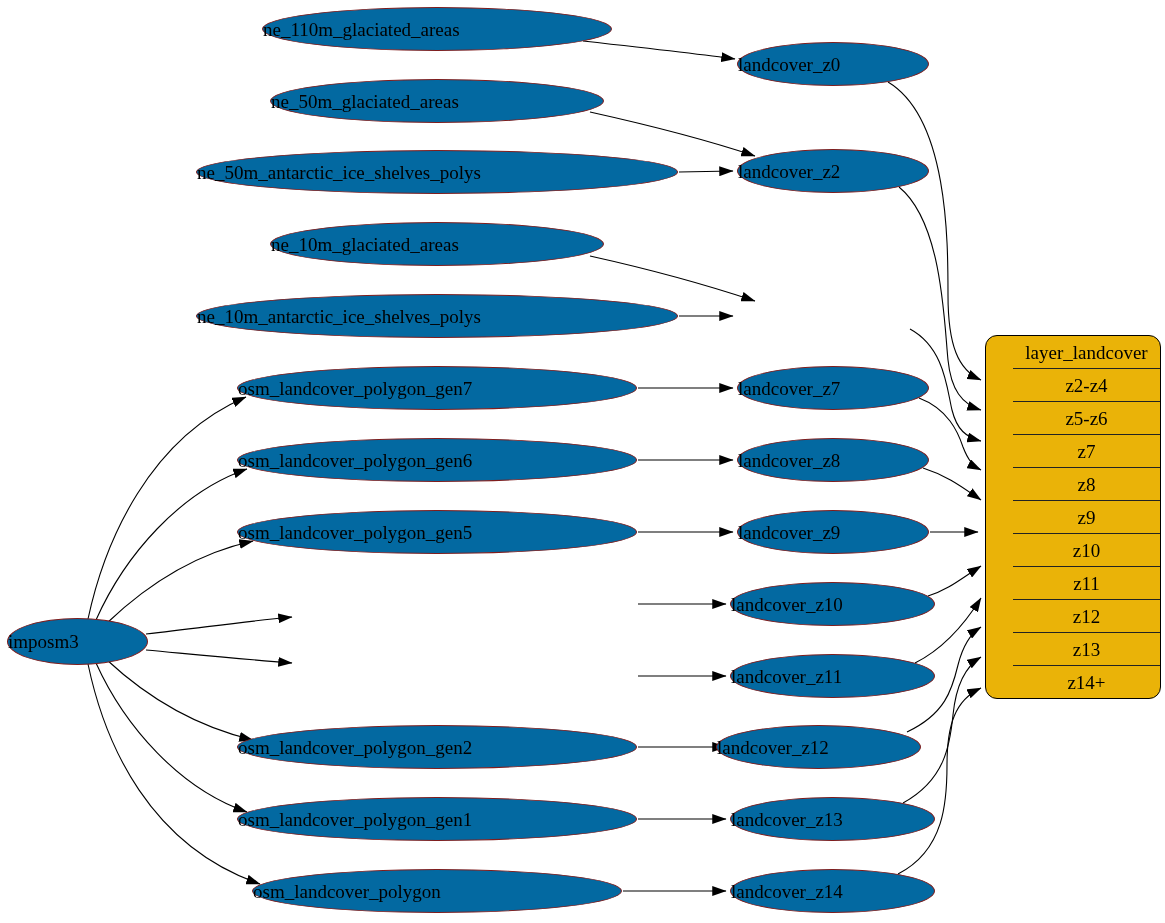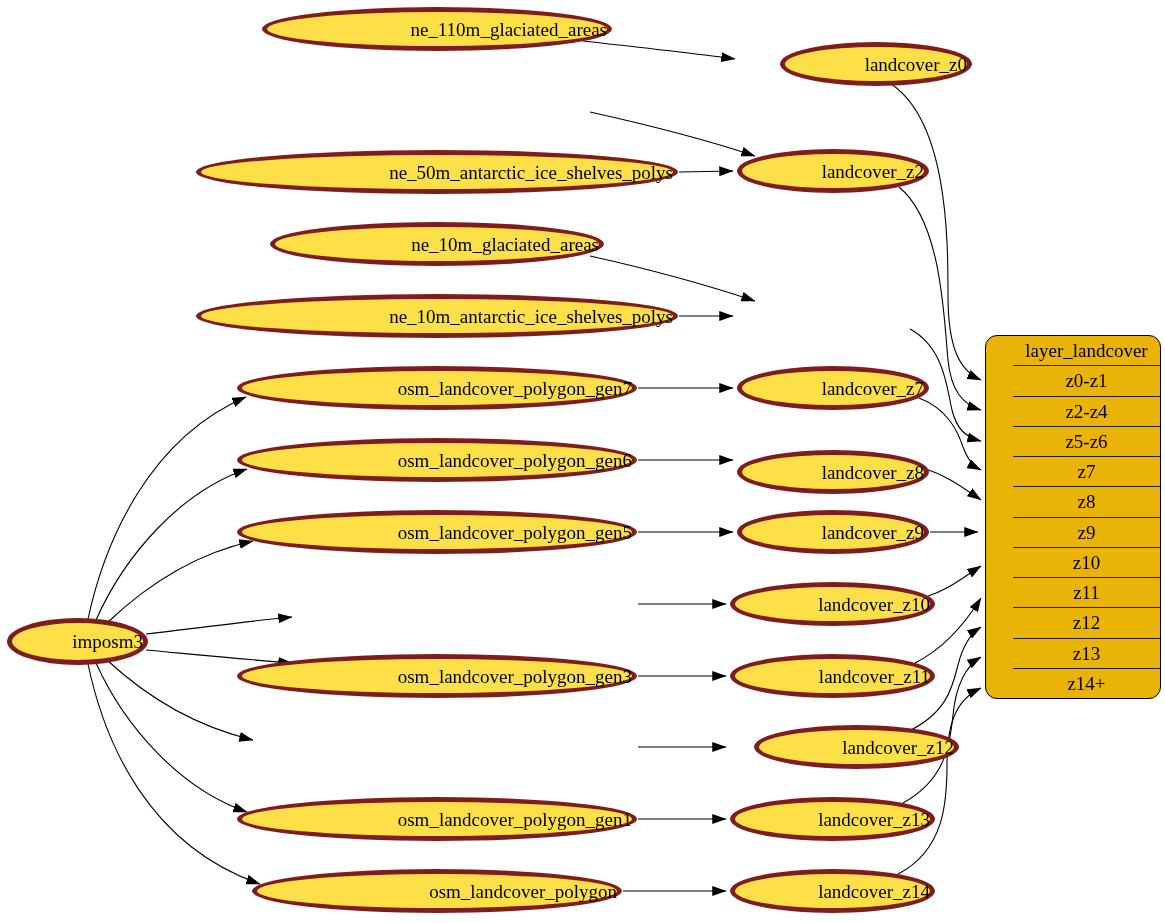--- a/index.html
+++ b/index.html
@@ -3,22 +3,22 @@
 <meta charset="utf-8">
 <style>
   html,body{margin:0;padding:0;background:#ffffff;}
   .canvas{
     position:relative;width:1165px;height:923px;background:#ffffff;
     font-family:"Liberation Serif", serif;color:#000;overflow:hidden;
   }
   svg.edges{position:absolute;left:0;top:0;z-index:1;}
   .node{
     position:absolute;z-index:2;box-sizing:border-box;
-    background:#fde047;border:5px solid #7f1d1d;border-radius:50%;
-    display:flex;align-items:center;justify-content:flex-end;
+    background:#0369a1;border:1px solid #7f1d1d;border-radius:50%;
+    display:flex;align-items:center;justify-content:flex-start;
   }
   .node .lbl{font-size:19px;white-space:nowrap;line-height:1;}
   .rtable{
     position:absolute;z-index:2;left:985px;top:335px;width:176px;height:364px;
     box-sizing:border-box;background:#eab308;border:1px solid #000;
     border-radius:12px;overflow:hidden;
     display:flex;flex-direction:column;padding-left:27px;
   }
   .rtable .row{
     flex:1 1 auto;display:flex;align-items:center;justify-content:center;
@@ -78,82 +78,84 @@
     </g>
   </svg>
 
   <div class="node" style="left:7px;top:618px;width:141px;height:47px">
     <span class="lbl">imposm3</span>
   </div>
 
   <div class="node" style="left:262px;top:7px;width:350px;height:44px">
     <span class="lbl">ne_110m_glaciated_areas</span>
   </div>
+  <div class="node" style="left:270px;top:79px;width:334px;height:44px">
+    <span class="lbl">ne_50m_glaciated_areas</span>
+  </div>
   <div class="node" style="left:196px;top:150px;width:482px;height:44px">
     <span class="lbl">ne_50m_antarctic_ice_shelves_polys</span>
   </div>
   <div class="node" style="left:270px;top:222px;width:334px;height:44px">
     <span class="lbl">ne_10m_glaciated_areas</span>
   </div>
   <div class="node" style="left:196px;top:294px;width:482px;height:44px">
     <span class="lbl">ne_10m_antarctic_ice_shelves_polys</span>
   </div>
   <div class="node" style="left:237px;top:366px;width:400px;height:44px">
     <span class="lbl">osm_landcover_polygon_gen7</span>
   </div>
   <div class="node" style="left:237px;top:438px;width:400px;height:44px">
     <span class="lbl">osm_landcover_polygon_gen6</span>
   </div>
   <div class="node" style="left:237px;top:510px;width:400px;height:44px">
     <span class="lbl">osm_landcover_polygon_gen5</span>
   </div>
-  <div class="node" style="left:237px;top:654px;width:400px;height:44px">
-    <span class="lbl">osm_landcover_polygon_gen3</span>
+  <div class="node" style="left:237px;top:725px;width:400px;height:44px">
+    <span class="lbl">osm_landcover_polygon_gen2</span>
   </div>
   <div class="node" style="left:237px;top:797px;width:400px;height:44px">
     <span class="lbl">osm_landcover_polygon_gen1</span>
   </div>
   <div class="node" style="left:252px;top:869px;width:370px;height:44px">
     <span class="lbl">osm_landcover_polygon</span>
   </div>
 
-  <div class="node" style="left:780px;top:42px;width:192px;height:44px">
+  <div class="node" style="left:737px;top:42px;width:192px;height:44px">
     <span class="lbl">landcover_z0</span>
   </div>
   <div class="node" style="left:737px;top:149px;width:192px;height:44px">
     <span class="lbl">landcover_z2</span>
   </div>
   <div class="node" style="left:737px;top:366px;width:192px;height:44px">
     <span class="lbl">landcover_z7</span>
   </div>
-  <div class="node" style="left:737px;top:450px;width:192px;height:44px">
+  <div class="node" style="left:737px;top:438px;width:192px;height:44px">
     <span class="lbl">landcover_z8</span>
   </div>
   <div class="node" style="left:737px;top:510px;width:192px;height:44px">
     <span class="lbl">landcover_z9</span>
   </div>
   <div class="node" style="left:730px;top:582px;width:205px;height:44px">
     <span class="lbl">landcover_z10</span>
   </div>
   <div class="node" style="left:730px;top:654px;width:205px;height:44px">
     <span class="lbl">landcover_z11</span>
   </div>
-  <div class="node" style="left:754px;top:725px;width:205px;height:44px">
+  <div class="node" style="left:716px;top:725px;width:205px;height:44px">
     <span class="lbl">landcover_z12</span>
   </div>
   <div class="node" style="left:730px;top:797px;width:205px;height:44px">
     <span class="lbl">landcover_z13</span>
   </div>
   <div class="node" style="left:730px;top:869px;width:205px;height:44px">
     <span class="lbl">landcover_z14</span>
   </div>
 
   <div class="rtable">
     <div class="row title">layer_landcover</div>
-    <div class="row">z0-z1</div>
     <div class="row">z2-z4</div>
     <div class="row">z5-z6</div>
     <div class="row">z7</div>
     <div class="row">z8</div>
     <div class="row">z9</div>
     <div class="row">z10</div>
     <div class="row">z11</div>
     <div class="row">z12</div>
     <div class="row">z13</div>
     <div class="row">z14+</div>

